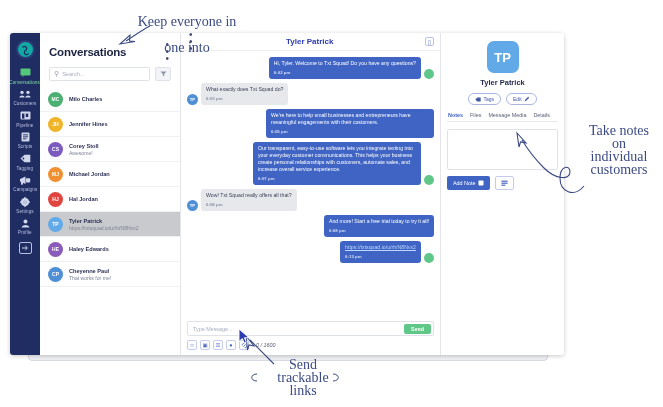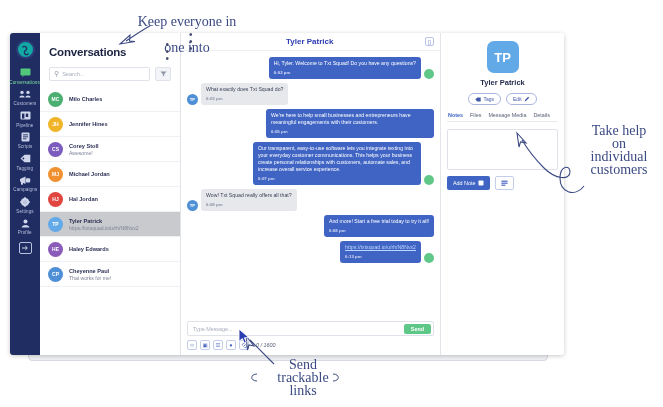--- a/index.html
+++ b/index.html
@@ -278,21 +278,21 @@
 
 <div class="annot" style="left:127px; top:2px; width:120px;">
   <span>Keep everyone in</span><br>
   <span class="u">one into</span>
 </div>
 <svg class="annot-svg" width="60" height="40" style="left:112px; top:22px;">
   <path d="M38 4 C 30 8, 22 14, 14 19" stroke="#3b4a82" stroke-width="1.1" fill="none"></path>
   <path d="M8 22 L18 13 L17.5 19 L23 19.5 Z" fill="none" stroke="#3b4a82" stroke-width="1.1"></path>
 </svg>
 
-<div class="annot" style="left:578px; top:124px; width:82px;">Take help
+<div class="annot" style="left:578px; top:124px; width:82px;">Take notes
 on
 individual
 customers</div>
 <svg class="annot-svg" width="95" height="75" style="left:498px; top:124px;">
   <path d="M86 62 C 76 74, 62 68, 62 54 C 62 42, 72 40, 72 48 C 72 56, 58 56, 46 44 C 38 36, 30 26, 24 16" stroke="#3b4a82" stroke-width="1.1" fill="none"></path>
   <path d="M19 9 L28 19 L22.5 18 L21 23 Z" fill="none" stroke="#3b4a82" stroke-width="1.1"></path>
 </svg>
 
 <div class="annot" style="left:248px; top:358px; width:110px;">Send
 trackable

